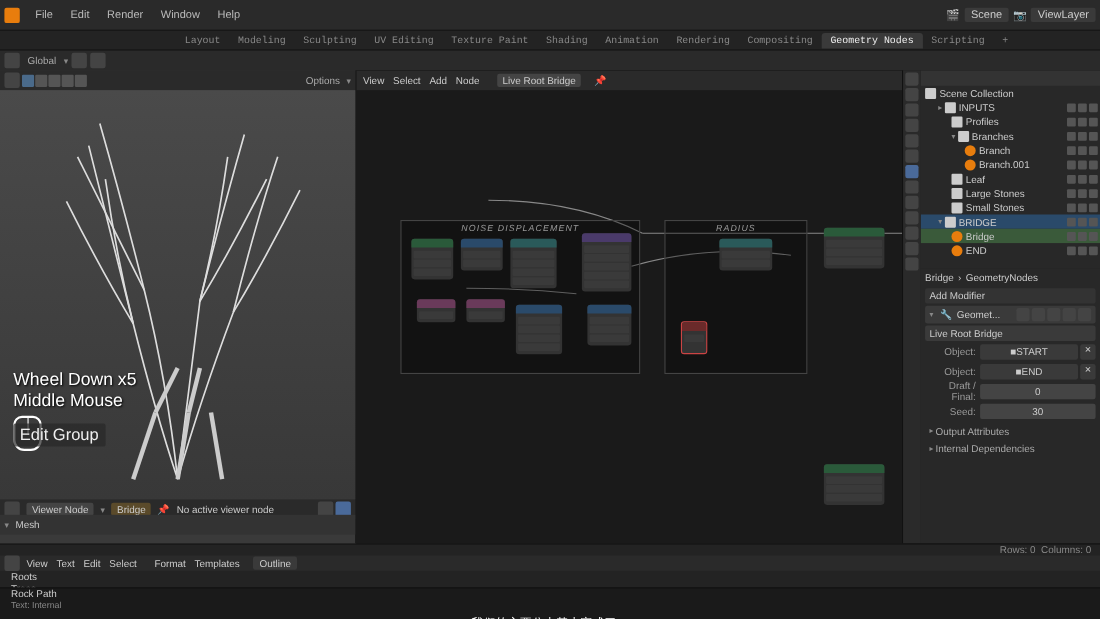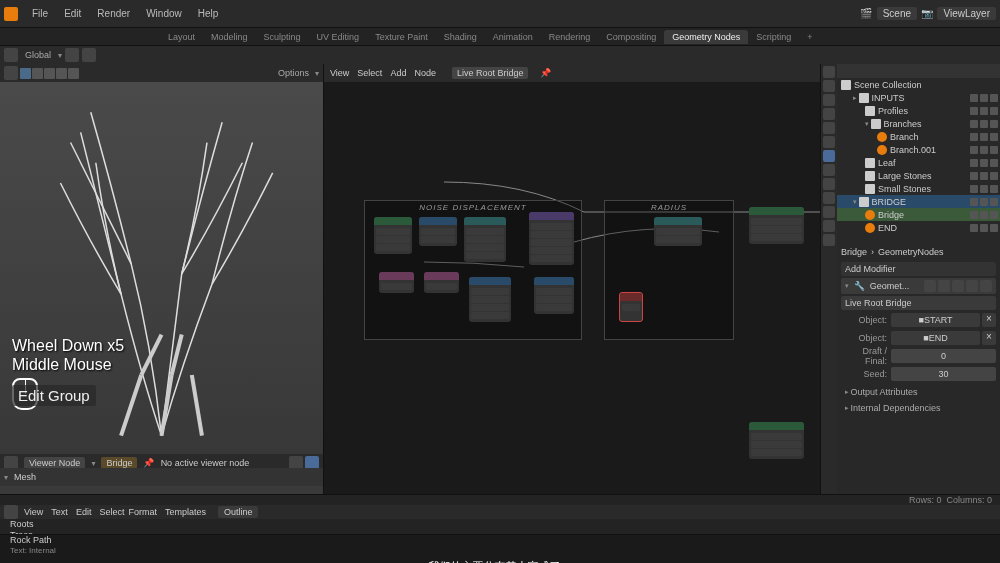--- a/index.html
+++ b/index.html
@@ -7,21 +7,21 @@
 
 
 .menubar { height: 28px; background: #2a2a2a; display: flex; align-items: center; padding: 0 4px; border-bottom: 1px solid #111; }
 .logo { width: 14px; height: 14px; background: #e87d0d; border-radius: 2px; margin-right: 6px; }
 .menu-item { padding: 0 8px; color: #bbb; cursor: pointer; }
 .scene-info { margin-left: auto; display: flex; align-items: center; gap: 4px; }
 .scene-btn { background: #3a3a3a; padding: 1px 6px; border-radius: 2px; }
 
 
 .workspace-tabs { height: 18px; background: #232323; display: flex; align-items: center; padding-left: 160px; border-bottom: 1px solid #111; }
-.tab { padding: 2px 8px; color: #888; font-size: 9px; }
+.tab { padding: 2px 8px; color: #888; font-size: 9px; font-family: Liberation Mono, monospace; }
 .tab.active { background: #3a3a3a; color: #eee; border-radius: 3px 3px 0 0; }
 
 
 .toolbar { height: 18px; background: #2a2a2a; display: flex; align-items: center; padding: 0 4px; gap: 3px; }
 .tool-btn { width: 14px; height: 14px; background: #444; border-radius: 2px; }
 .tool-label { color: #aaa; padding: 0 4px; font-size: 9px; }
 .dropdown-arrow { color: #888; font-size: 8px; }
 
 
 .main { display: flex; height: 430px; }
@@ -521,21 +521,21 @@
     <div class="ss-footer">
       <span>Rows: 0</span>&nbsp;&nbsp;
       <span>Columns: 0</span>
     </div>
     <div class="ss-header">
       <div class="tool-btn"></div>
       <span style="margin-left:6px">View</span>
       <span style="margin-left:8px">Text</span>
       <span style="margin-left:8px">Edit</span>
       <span style="margin-left:8px">Select</span>
-      <span style="margin-left:4px">Format</span>
+      <span style="margin-left:16px">Format</span>
       <span style="margin-left:8px">Templates</span>
       <span class="te-field" style="margin-left:12px">Outline</span>
     </div>
     <div class="ss-row">Roots</div>
     <div class="ss-row">Trees</div>
   </div>
 
   <div class="text-editor">
     <div class="ss-row" style="padding-top:0">Rock Path</div>
     <div class="ss-row" style="font-size:8px;color:#888">Text: Internal</div>

